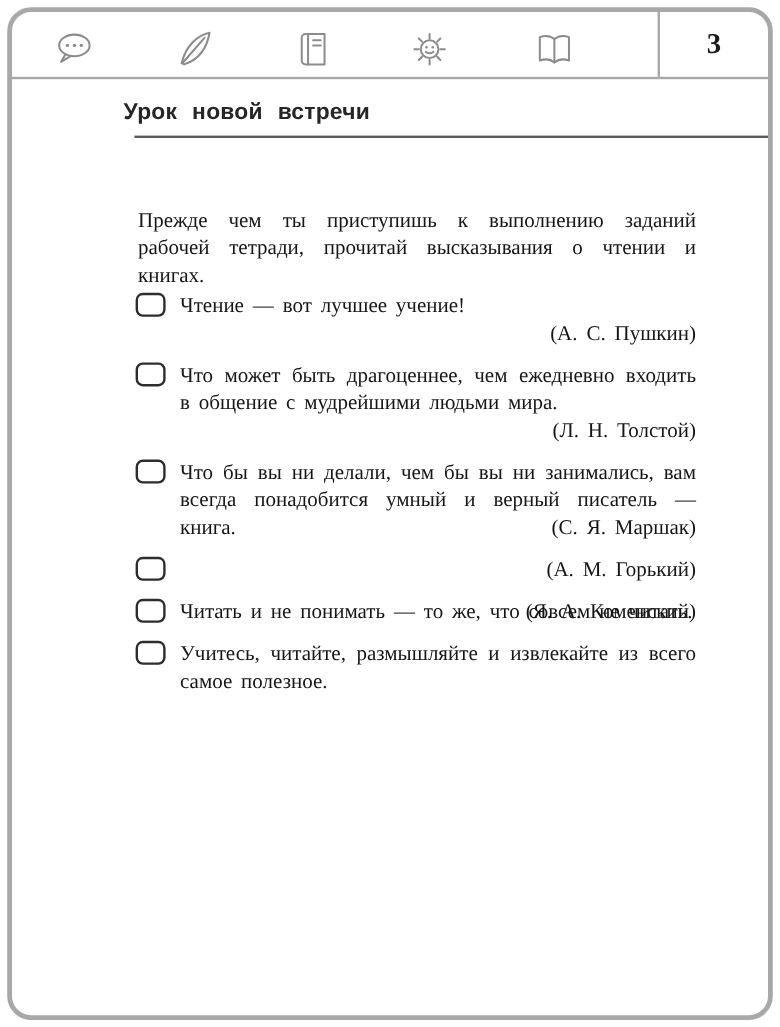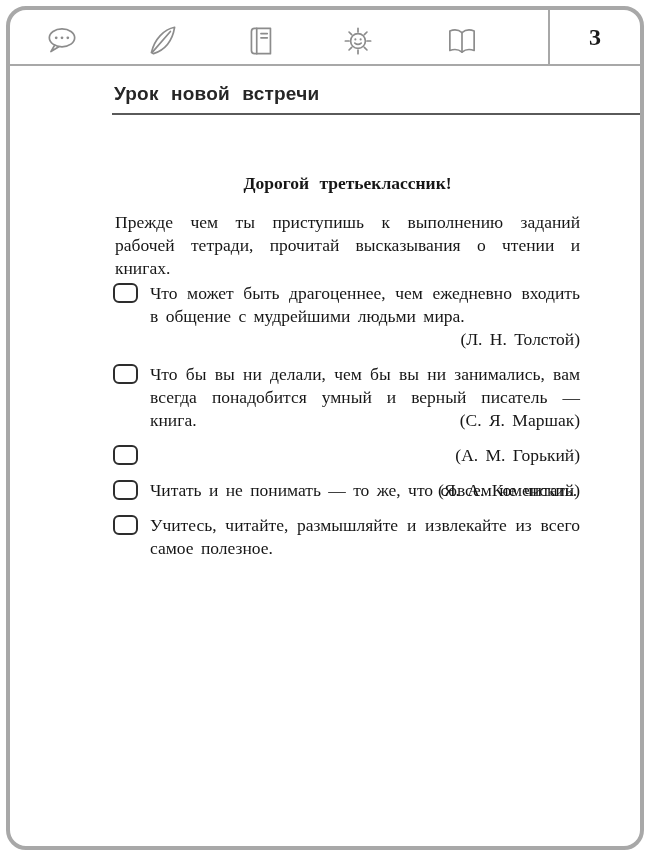--- a/index.html
+++ b/index.html
@@ -16,21 +16,21 @@
   .icon-1{left:43px;} .icon-2{left:144px;} .icon-3{left:243px;}
   .icon-4{left:339px;} .icon-5{left:443px;}
   .hline{position:absolute;left:10px;right:10px;top:64px;height:2px;background:#a8a8a8;}
   .vline{position:absolute;left:548px;top:10px;width:2px;height:54px;background:#a8a8a8;}
   .pagenum{
     position:absolute;left:550px;top:10px;width:90px;height:54px;
     display:flex;align-items:center;justify-content:center;
     font-weight:bold;font-size:24px;color:#1a1a1a;
   }
   .lesson-title{
-    position:absolute;left:114px;top:83px;
+    position:absolute;left:103px;top:83px;
     font-family:"Liberation Sans", sans-serif;font-weight:bold;
     font-size:19px;color:#262626;word-spacing:7px;letter-spacing:.2px;
   }
   .title-rule{position:absolute;left:112px;right:10px;top:113px;height:2px;background:#5a5a5a;}
   .content{
     position:absolute;left:115px;top:172px;width:465px;
     font-size:17.5px;line-height:23px;word-spacing:3px;
   }
   .heading{
     margin:0 0 16px;text-align:center;font-weight:bold;
@@ -95,24 +95,28 @@
 
   <div class="hline"></div>
   <div class="vline"></div>
   <div class="pagenum">3</div>
 
   <div class="lesson-title">Урок новой встречи</div>
   <div class="title-rule"></div>
 
   <div class="content">
 
-    <h2 class="heading">Дорогой третьеклассник!</h2>
 
     <p class="intro">Прежде чем ты приступишь к выполнению заданий рабочей тетради, прочитай высказывания о чтении и книгах.</p>
 
+    <div class="quote">
+      <span class="checkbox"></span>
+      <p class="quote-text">Чтение — вот лучшее учение!</p>
+      <div class="quote-author">(А. С. Пушкин)</div>
+    </div>
 
     <div class="quote">
       <span class="checkbox"></span>
       <p class="quote-text">Что может быть драгоценнее, чем ежедневно входить в общение с мудрейшими людьми мира.</p>
       <div class="quote-author">(Л. Н. Толстой)</div>
     </div>
 
     <div class="quote author-inline">
       <span class="checkbox"></span>
       <p class="quote-text">Что бы вы ни делали, чем бы вы ни занимались, вам всегда понадобится умный и верный писатель — книга.</p>

